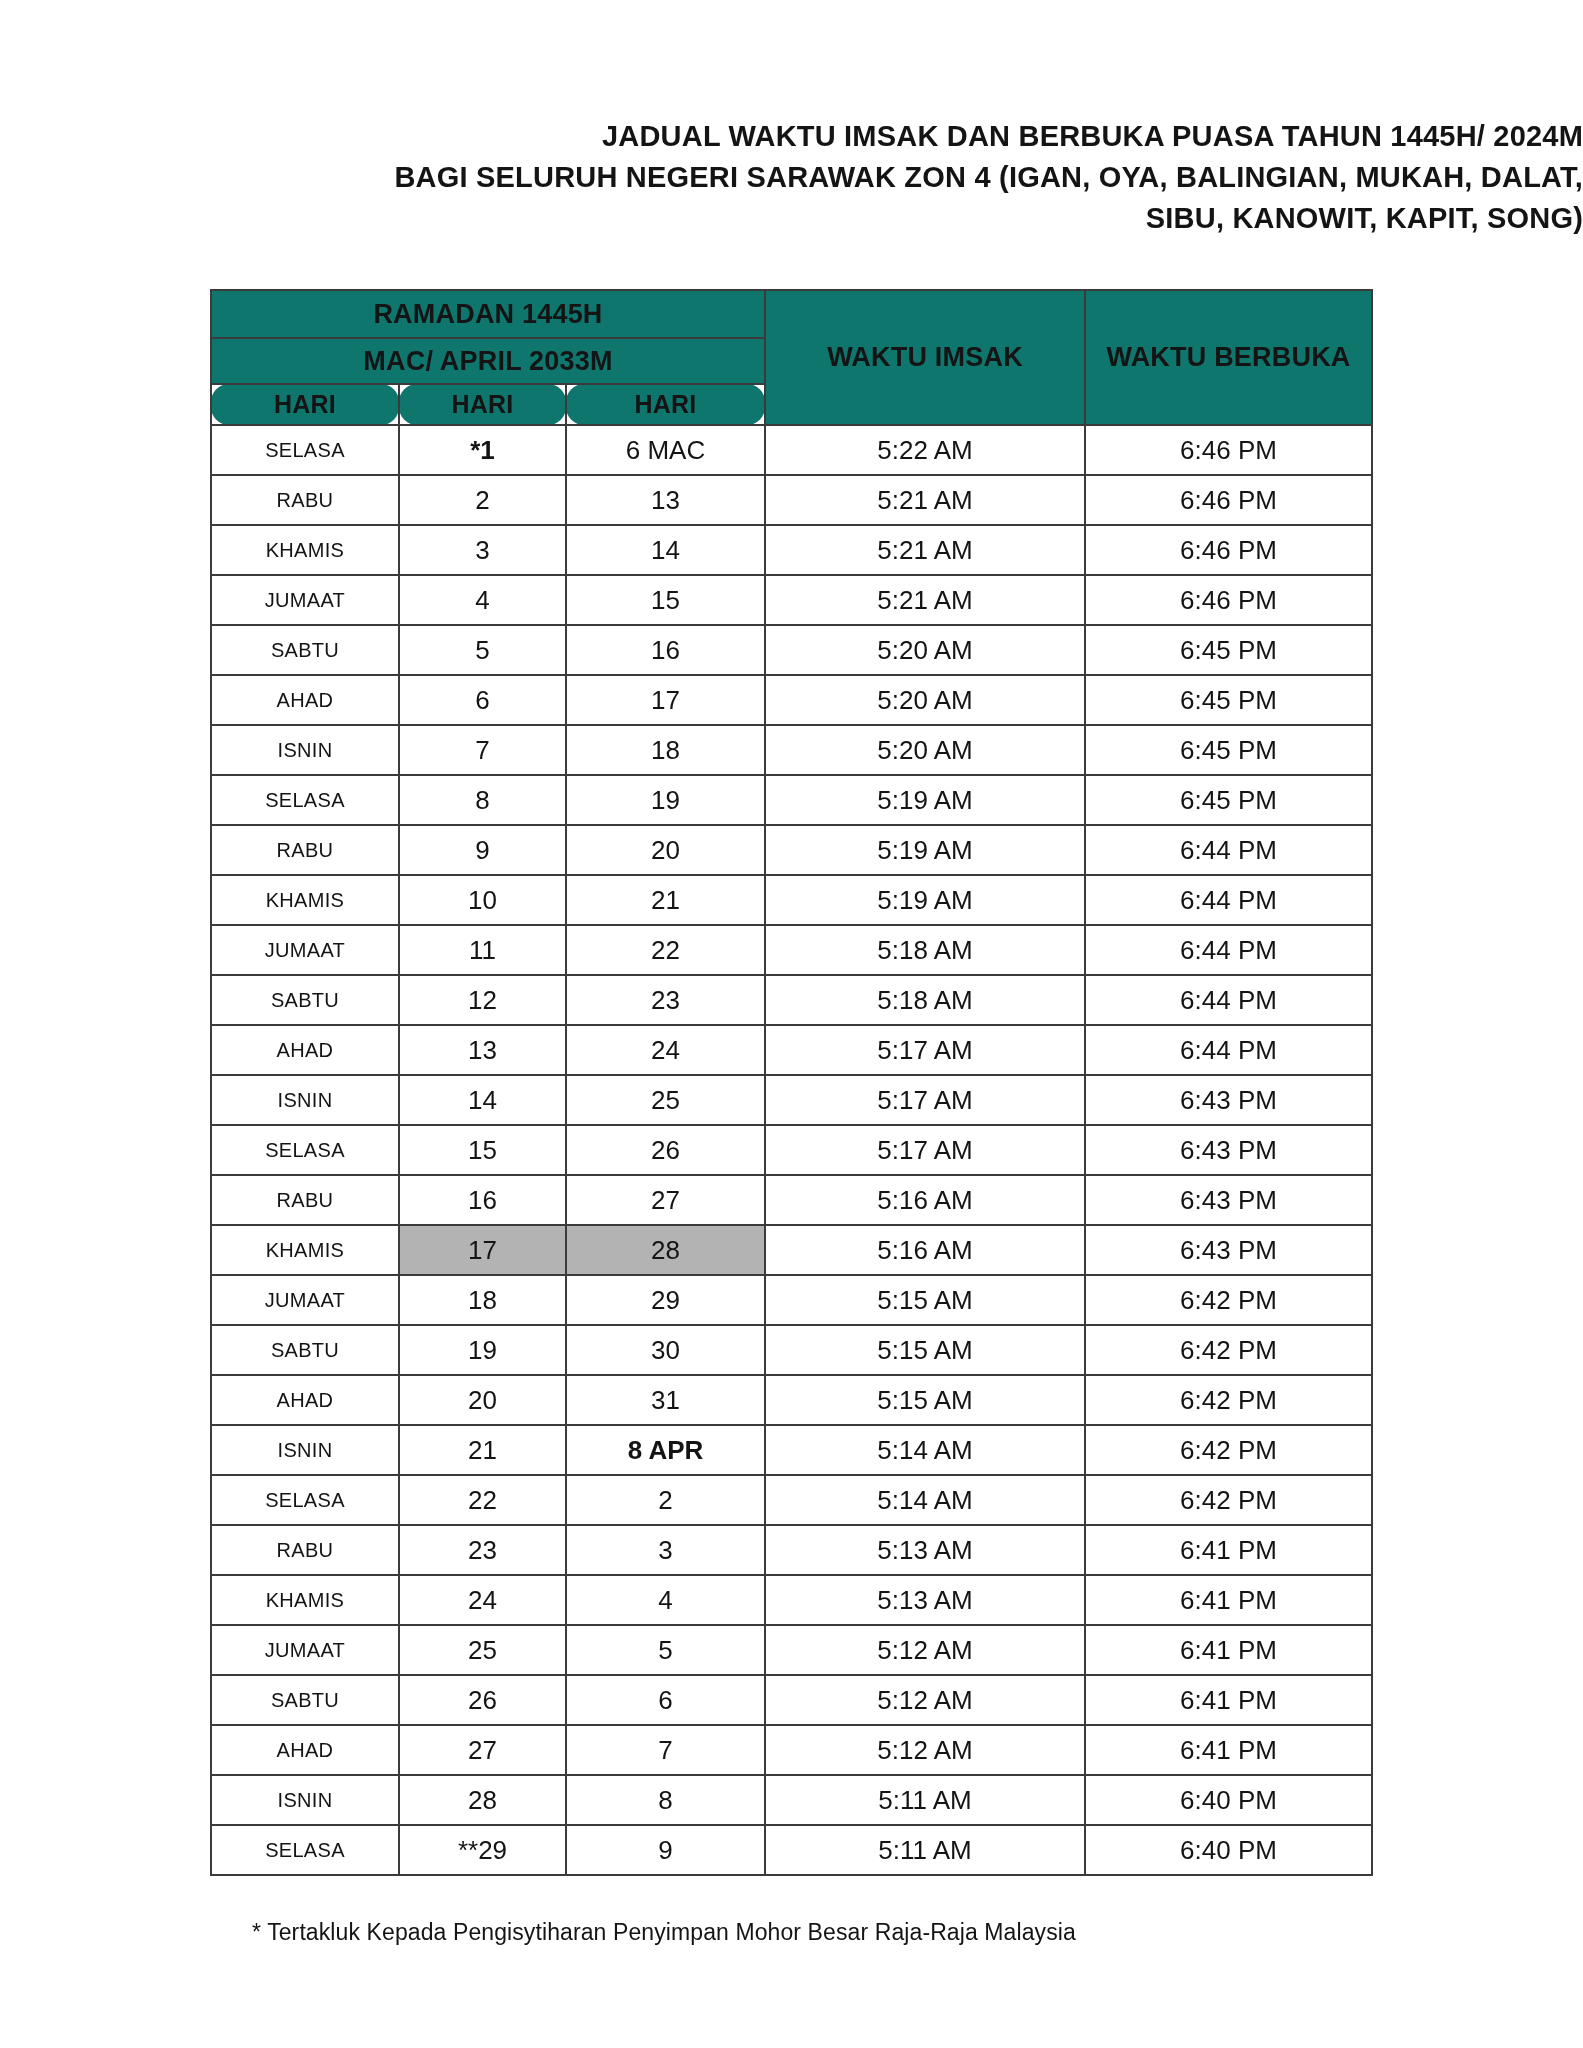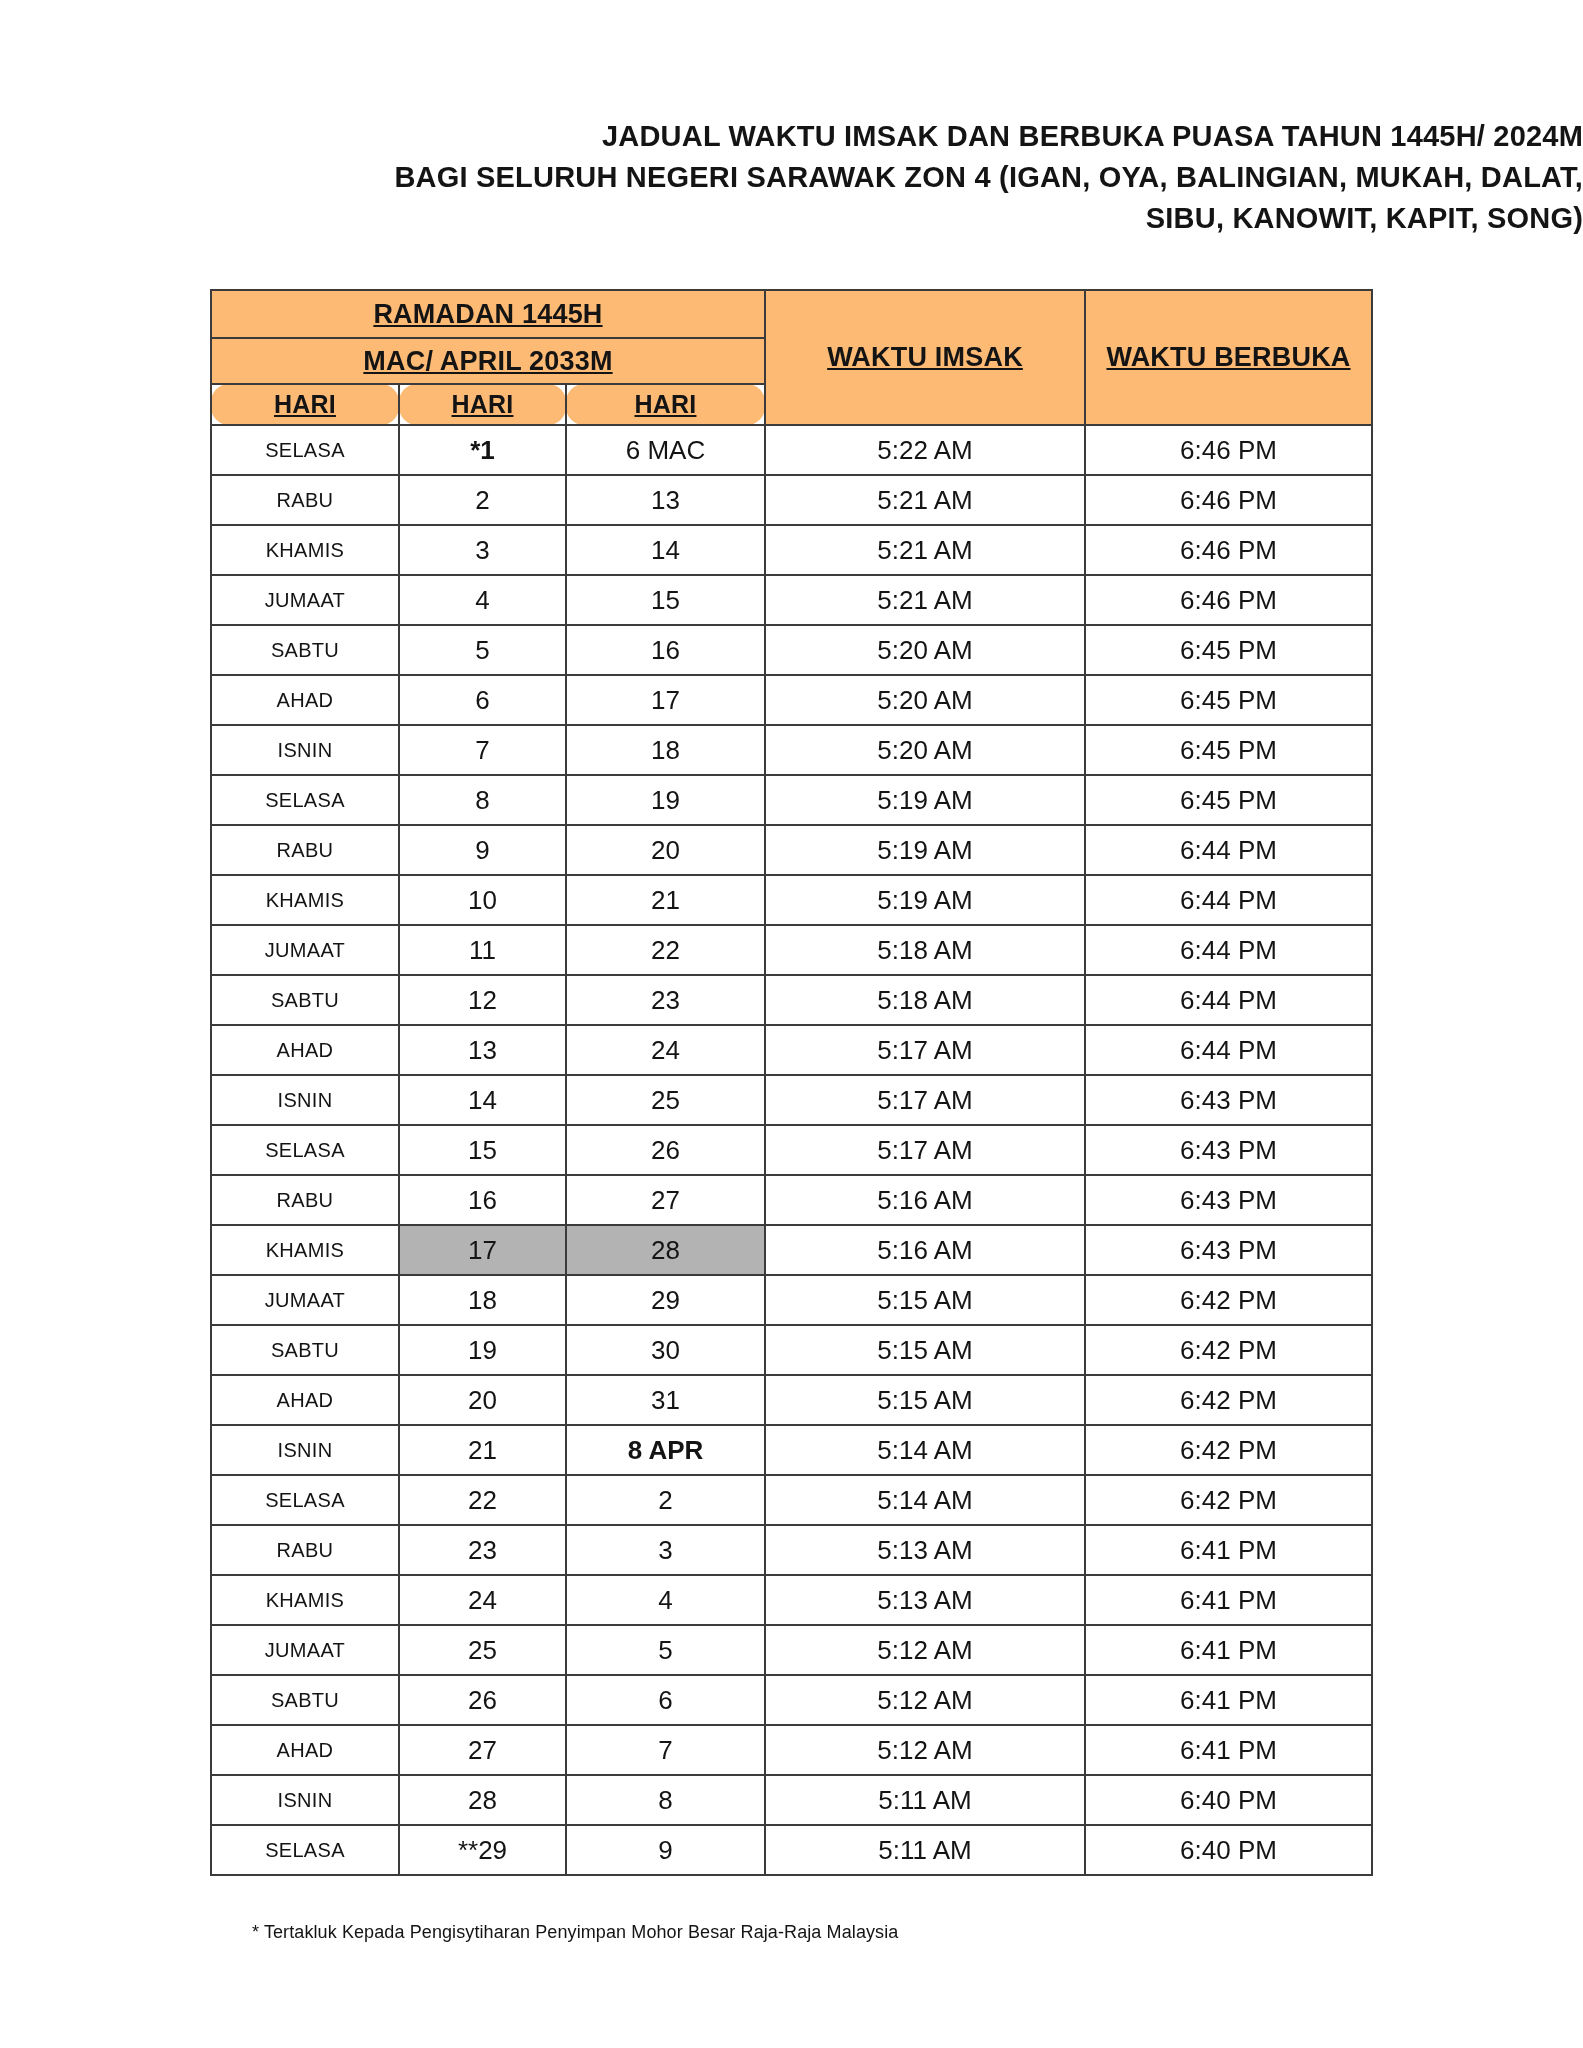--- a/index.html
+++ b/index.html
@@ -36,40 +36,39 @@
   table.schedule th,
   table.schedule td {
     border: 2px solid #3b3b3b;
     text-align: center;
     vertical-align: middle;
     padding: 0;
     overflow: hidden;
     white-space: nowrap;
   }
   th.hdr {
-    background: #fdba74;
+    background: #0f766e;
     font-weight: 700;
     font-size: 27px;
     letter-spacing: 0.2px;
-    text-decoration: underline;
   }
   tr.hrow1 th { height: 46px; }
   tr.hrow2 th { height: 44px; }
   tr.hrow3 th { height: 39px; font-size: 25px; border-radius: 18px; }
   tbody td {
     height: 48px;
     font-size: 26px;
     background: #ffffff;
   }
   tbody td.day { font-size: 20px; letter-spacing: 0.3px; margin-top: 8px; }
   tbody td.hl { background: #b3b3b3; }
   tbody td.b  { font-weight: 700; }
   .footnotes {
     margin: 36px 0 1px 222px;
-    font-size: 18px;
+    font-size: 23px;
     line-height: 40px;
     letter-spacing: 0.1px;
   }
   .fn1 { padding-left: 30px; }
 </style>
 </head>
 <body>
 
 <div class="page">
 

